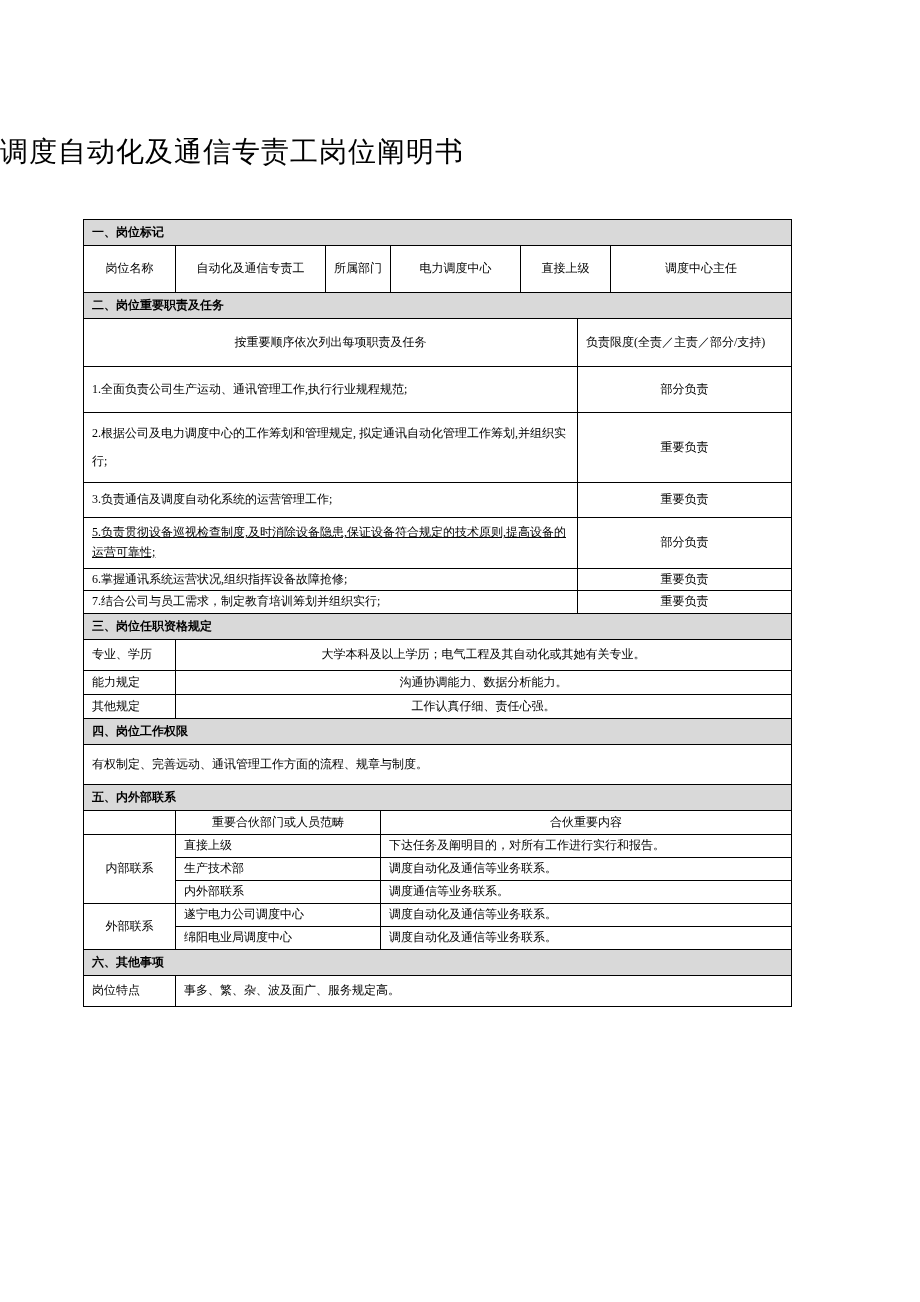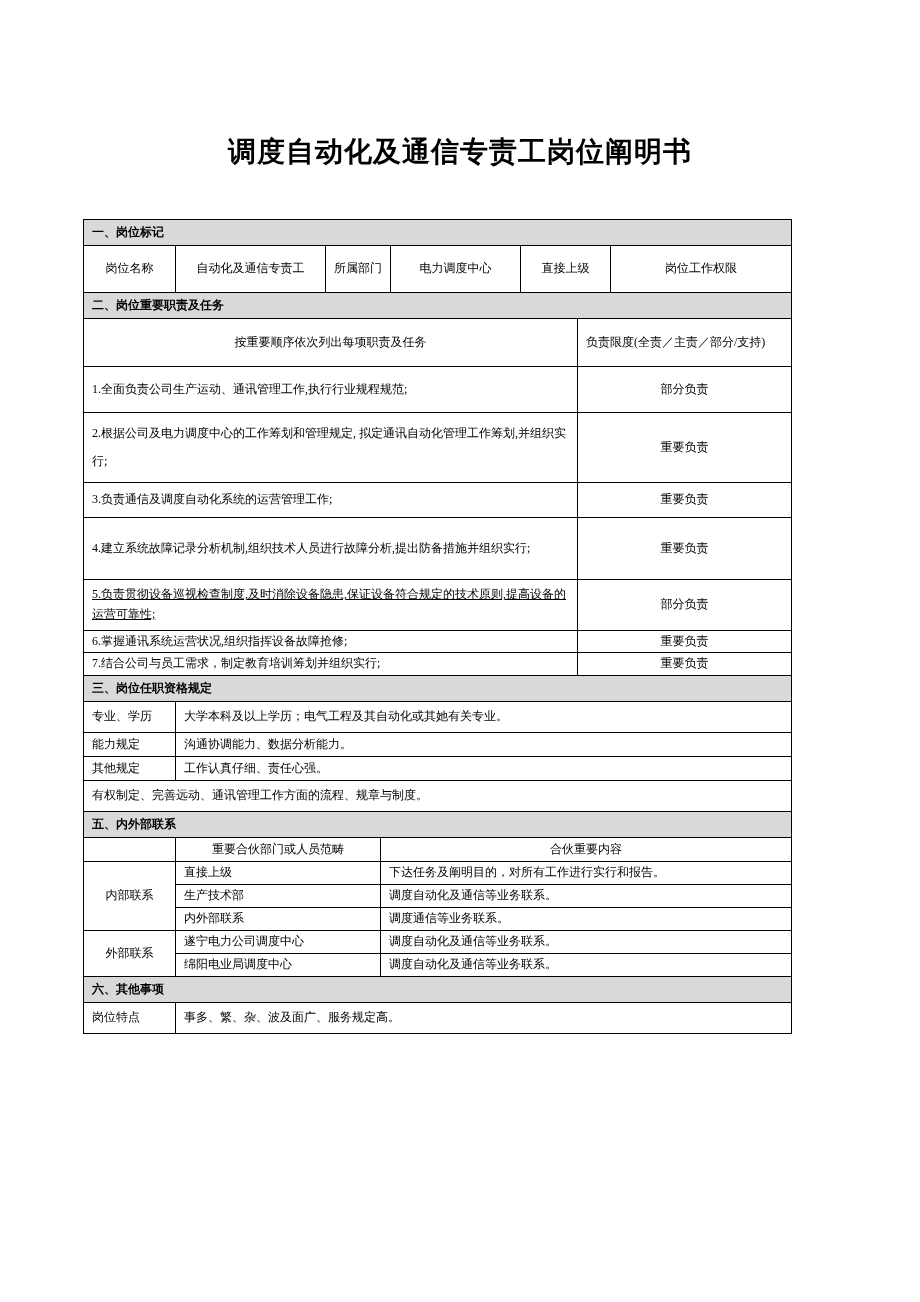--- a/index.html
+++ b/index.html
@@ -5,23 +5,22 @@
   * { margin: 0; padding: 0; box-sizing: border-box; }
   html, body {
     width: 920px;
     background: #ffffff;
     color: #000000;
     font-family: "Liberation Serif", "DejaVu Serif", serif;
   }
   body { height: 1302px; overflow: hidden; }
   .doc-title {
     padding-top: 133px;
-    text-align: center;
     font-size: 28px;
-    font-weight: bold;
+    font-weight: normal;
     letter-spacing: 1px;
     margin-bottom: 48px;
   }
   table.tbl {
     border-collapse: collapse;
     table-layout: fixed;
     width: 708px;
     margin-left: 83px;
     font-size: 12px;
   }
@@ -33,21 +32,21 @@
     line-height: 1.45;
     word-break: break-all;
   }
   .sec-header {
     background: var(--header-bg, #d9d9d9);
     font-weight: bold;
     height: 26px;
     padding: 3px 8px;
   }
   .center { text-align: center; }
-  .pad-l { padding-left: 22px; }
+  .pad-l { padding-left: 22px; text-align: center; }
   tr.lh-xl td:first-child { line-height: 2.3; }
   tr.lh-lg td:first-child { line-height: 1.85; }
   tr.lh-md td:first-child { line-height: 1.65; text-decoration: underline; }
 </style>
 </head>
 <body>
 
 <div class="doc-title">调度自动化及通信专责工岗位阐明书</div>
 
 <table class="tbl first">
@@ -62,21 +61,21 @@
   <tbody>
     <tr>
       <td class="sec-header" colspan="6">一、岗位标记</td>
     </tr>
     <tr style="height:47px">
       <td class="center">岗位名称</td>
       <td class="center">自动化及通信专责工</td>
       <td class="center">所属部门</td>
       <td class="center">电力调度中心</td>
       <td class="center">直接上级</td>
-      <td class="center">岗位工作权限</td>
+      <td class="center">调度中心主任</td>
     </tr>
   </tbody>
 </table>
 
 <table class="tbl">
   <colgroup>
       <col style="width:494px">
       <col style="width:214px">
     </colgroup>
   <tbody>
@@ -92,24 +91,20 @@
       <td class="center">部分负责</td>
     </tr>
     <tr style="height:70px" class="lh-xl">
       <td>2.根据公司及电力调度中心的工作筹划和管理规定, 拟定通讯自动化管理工作筹划,并组织实行;</td>
       <td class="center">重要负责</td>
     </tr>
     <tr style="height:35px">
       <td>3.负责通信及调度自动化系统的运营管理工作;</td>
       <td class="center">重要负责</td>
     </tr>
-    <tr style="height:62px" class="lh-lg">
-      <td>4.建立系统故障记录分析机制,组织技术人员进行故障分析,提出防备措施并组织实行;</td>
-      <td class="center">重要负责</td>
-    </tr>
     <tr style="height:51px" class="lh-md">
       <td>5.负责贯彻设备巡视检查制度,及时消除设备隐患,保证设备符合规定的技术原则,提高设备的运营可靠性;</td>
       <td class="center">部分负责</td>
     </tr>
     <tr style="height:22px">
       <td>6.掌握通讯系统运营状况,组织指挥设备故障抢修;</td>
       <td class="center">重要负责</td>
     </tr>
     <tr style="height:22px">
       <td>7.结合公司与员工需求，制定教育培训筹划并组织实行;</td>
@@ -140,21 +135,24 @@
       <td class="pad-l">工作认真仔细、责任心强。</td>
     </tr>
   </tbody>
 </table>
 
 <table class="tbl">
   <colgroup>
       <col style="width:708px">
     </colgroup>
   <tbody>
-    <tr style="height:31px">
+    <tr>
+      <td class="sec-header">四、岗位工作权限</td>
+    </tr>
+    <tr style="height:40px">
       <td>有权制定、完善远动、通讯管理工作方面的流程、规章与制度。</td>
     </tr>
   </tbody>
 </table>
 
 <table class="tbl">
   <colgroup>
       <col style="width:92px">
       <col style="width:205px">
       <col style="width:411px">

